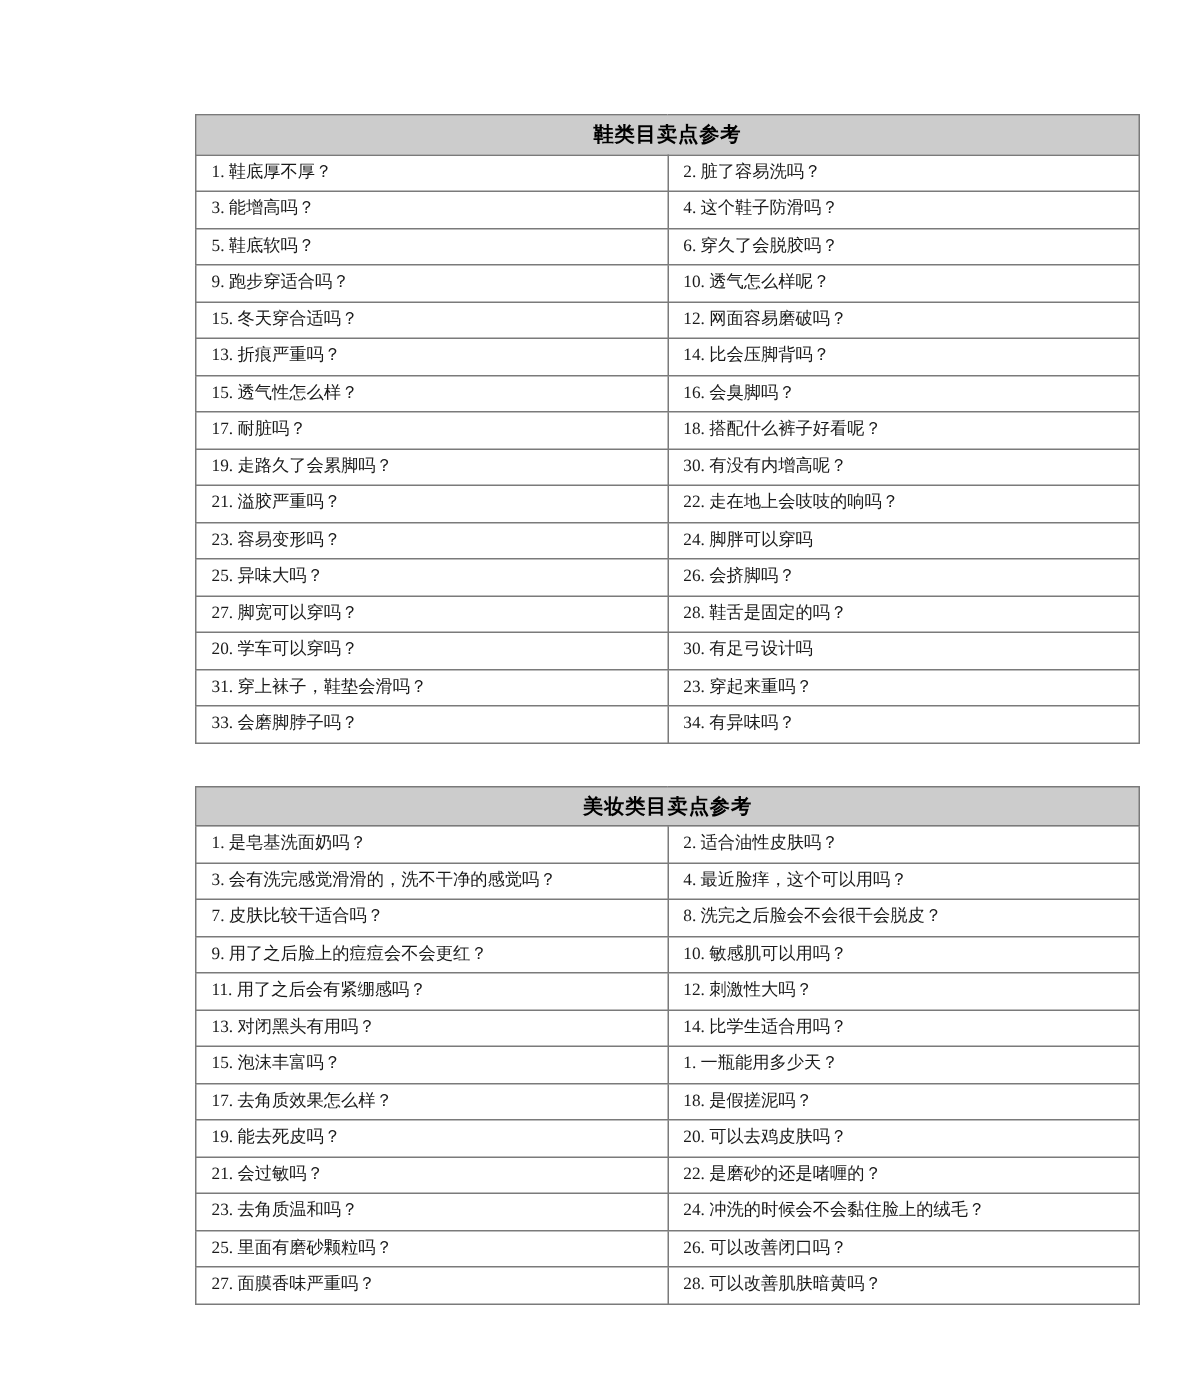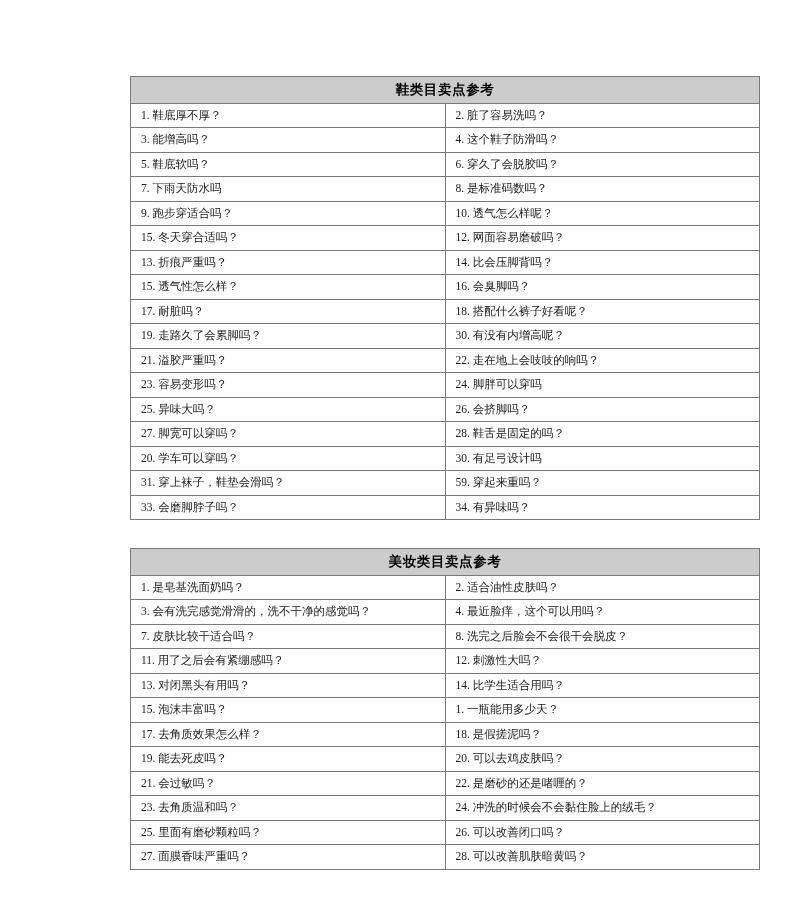--- a/index.html
+++ b/index.html
@@ -89,24 +89,20 @@
           </tr>
           <tr>
             <td class="q-cell">3. 能增高吗？</td>
             <td class="q-cell">4. 这个鞋子防滑吗？</td>
           </tr>
           <tr>
             <td class="q-cell">5. 鞋底软吗？</td>
             <td class="q-cell">6. 穿久了会脱胶吗？</td>
           </tr>
           <tr>
-            <td class="q-cell">7. 下雨天防水吗</td>
-            <td class="q-cell">8. 是标准码数吗？</td>
-          </tr>
-          <tr>
             <td class="q-cell">9. 跑步穿适合吗？</td>
             <td class="q-cell">10. 透气怎么样呢？</td>
           </tr>
           <tr>
             <td class="q-cell">15. 冬天穿合适吗？</td>
             <td class="q-cell">12. 网面容易磨破吗？</td>
           </tr>
           <tr>
             <td class="q-cell">13. 折痕严重吗？</td>
             <td class="q-cell">14. 比会压脚背吗？</td>
@@ -138,21 +134,21 @@
           <tr>
             <td class="q-cell">27. 脚宽可以穿吗？</td>
             <td class="q-cell">28. 鞋舌是固定的吗？</td>
           </tr>
           <tr>
             <td class="q-cell">20. 学车可以穿吗？</td>
             <td class="q-cell">30. 有足弓设计吗</td>
           </tr>
           <tr>
             <td class="q-cell">31. 穿上袜子，鞋垫会滑吗？</td>
-            <td class="q-cell">59. 穿起来重吗？</td>
+            <td class="q-cell">23. 穿起来重吗？</td>
           </tr>
           <tr>
             <td class="q-cell">33. 会磨脚脖子吗？</td>
             <td class="q-cell">34. 有异味吗？</td>
           </tr>
         </tbody>
     </table>
 
     <div class="tbl-gap"></div>
 
@@ -169,20 +165,24 @@
           </tr>
           <tr>
             <td class="q-cell">3. 会有洗完感觉滑滑的，洗不干净的感觉吗？</td>
             <td class="q-cell">4. 最近脸痒，这个可以用吗？</td>
           </tr>
           <tr>
             <td class="q-cell">7. 皮肤比较干适合吗？</td>
             <td class="q-cell">8. 洗完之后脸会不会很干会脱皮？</td>
           </tr>
           <tr>
+            <td class="q-cell">9. 用了之后脸上的痘痘会不会更红？</td>
+            <td class="q-cell">10. 敏感肌可以用吗？</td>
+          </tr>
+          <tr>
             <td class="q-cell">11. 用了之后会有紧绷感吗？</td>
             <td class="q-cell">12. 刺激性大吗？</td>
           </tr>
           <tr>
             <td class="q-cell">13. 对闭黑头有用吗？</td>
             <td class="q-cell">14. 比学生适合用吗？</td>
           </tr>
           <tr>
             <td class="q-cell">15. 泡沫丰富吗？</td>
             <td class="q-cell">1. 一瓶能用多少天？</td>

